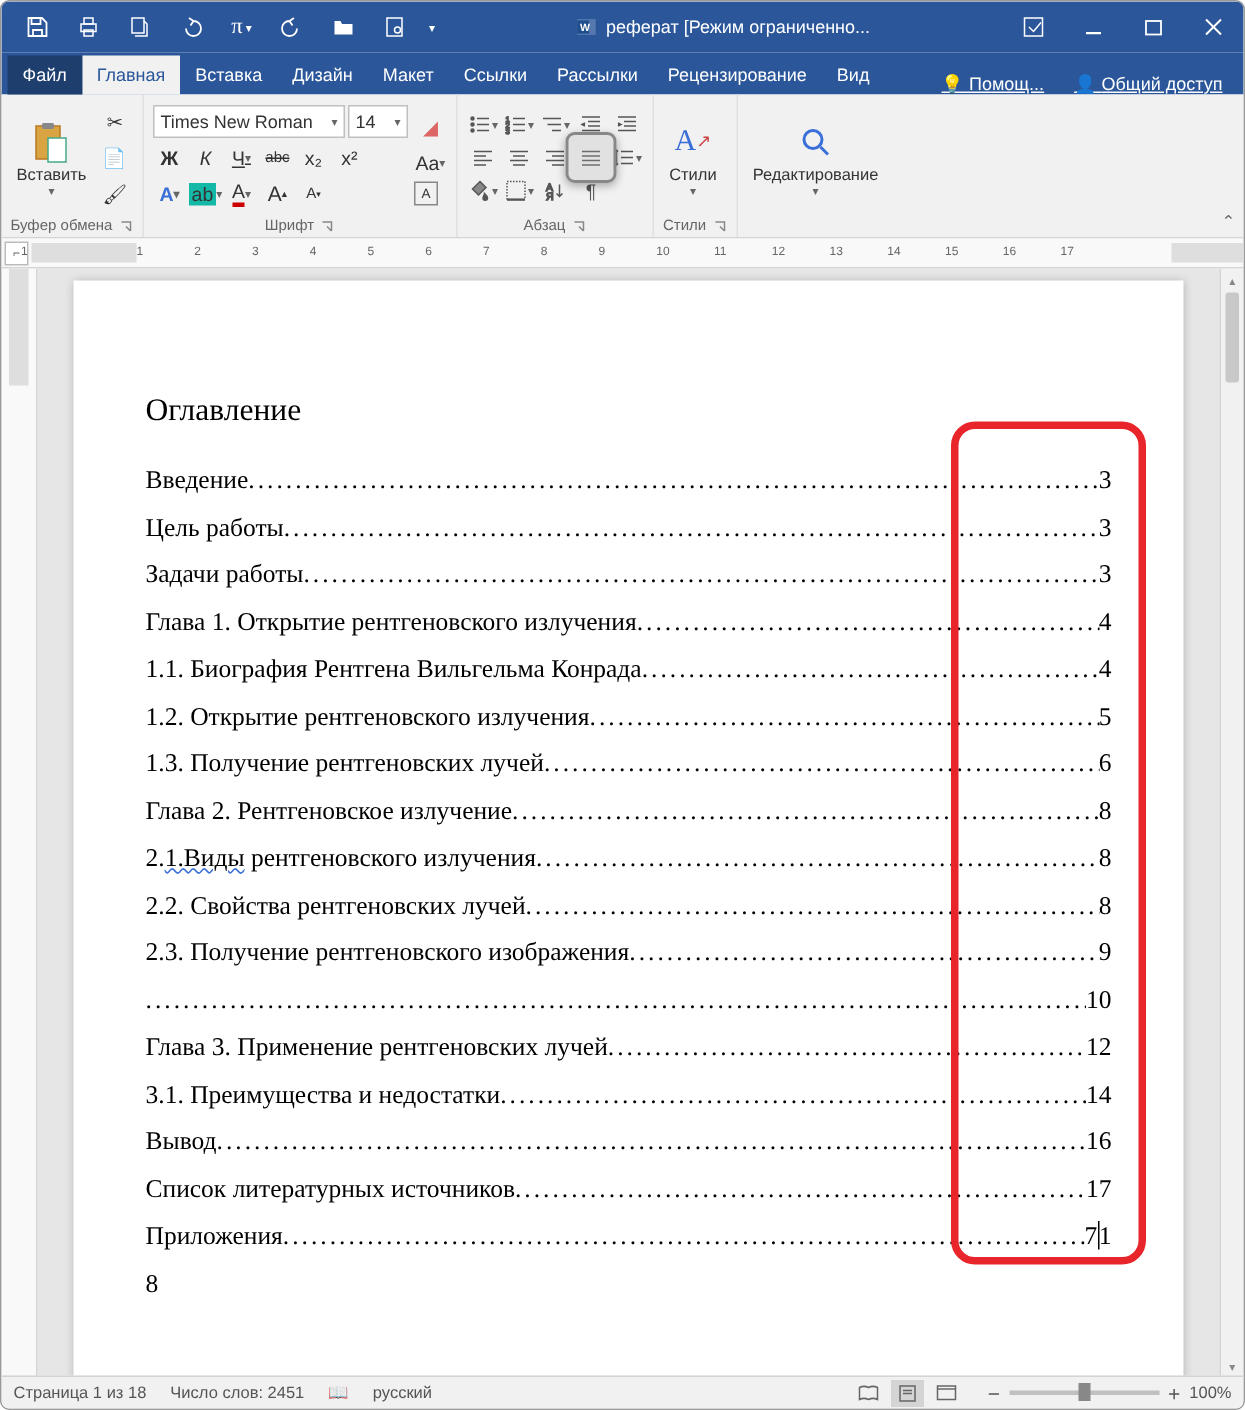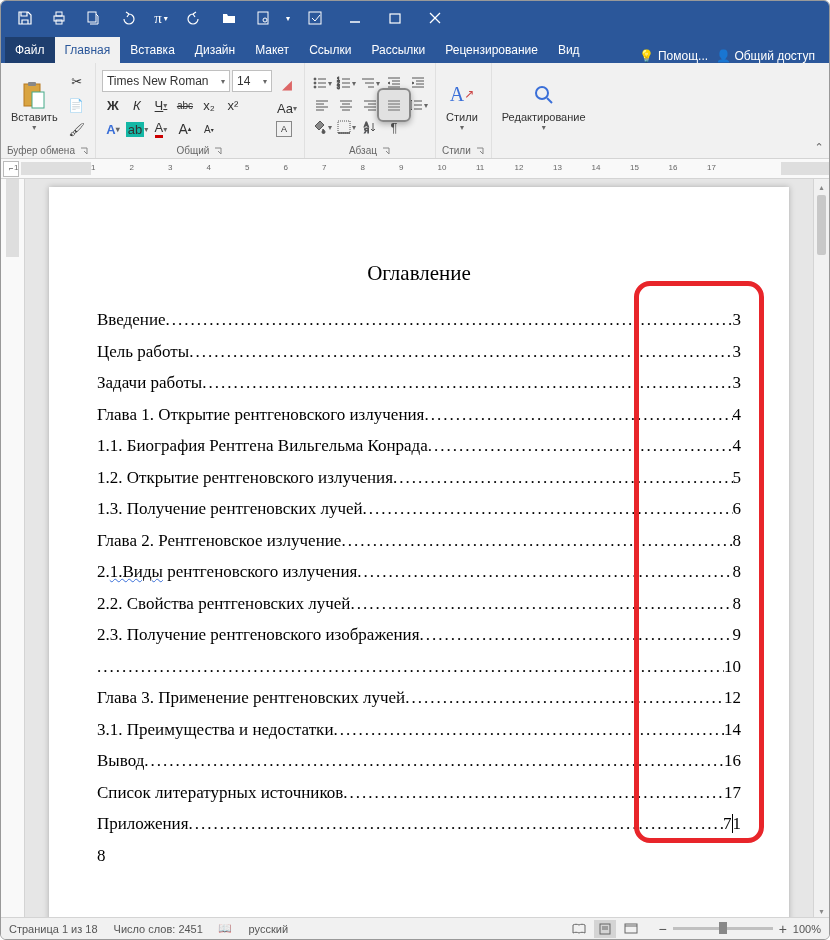--- a/index.html
+++ b/index.html
@@ -15,21 +15,21 @@
   .win-btns { display: flex; }
   .win-btn { width: 40px; height: 34px; display: flex; align-items: center; justify-content: center; color: #fff; }
   .win-btn svg { stroke: #fff; fill: none; }
 
   
   .ribbon-tabs { background: #2b579a; height: 28px; display: flex; align-items: flex-end; color: #fff; padding: 0 4px; }
   .ribbon-tab { padding: 6px 10px; font-size: 12px; cursor: pointer; }
   .ribbon-tab.active { background: #f1f1f1; color: #2b579a; }
   .ribbon-tab.file { background: #1e3e6e; text-align: center; }
   .ribbon-spacer { flex: 1; }
-  .ribbon-right { display: flex; gap: 8px; padding-right: 10px; align-items: center; }
+  .ribbon-right { display: flex; gap: 20px; padding-right: 10px; align-items: center; text-decoration: underline; }
   .ribbon-right span { font-size: 12px; }
 
   
   .ribbon { background: #f1f1f1; height: 96px; border-bottom: 1px solid #d4d4d4; display: flex; }
   .group { border-right: 1px solid #e0e0e0; padding: 3px 6px 2px 6px; display: flex; flex-direction: column; }
   .group-body { flex: 1; display: flex; align-items: center; }
   .group-label { font-size: 10px; color: #666; text-align: center; display: flex; justify-content: center; align-items: center; gap: 4px; padding-top: 1px; }
   .launcher { width: 10px; height: 10px; }
   
   .big-btn { display: flex; flex-direction: column; align-items: center; justify-content: center; padding: 2px 4px; font-size: 11px; color: #333; }
@@ -56,21 +56,21 @@
   .ruler-h { height: 20px; background: #f9f9f9; border-bottom: 1px solid #d4d4d4; position: relative; font-size: 8px; color: #666; }
   .ruler-h .shade { position: absolute; background: #dedede; top: 3px; bottom: 3px; }
   .ruler-tick { position: absolute; top: 4px; }
 
   
   .doc-area { background: #e6e6e6; height: 740px; position: relative; overflow: hidden; display: flex; }
   .ruler-v { width: 24px; background: #f9f9f9; border-right: 1px solid #d4d4d4; position: relative; }
   .ruler-v .shade { position: absolute; background: #dedede; left: 5px; right: 5px; }
   .doc-scroll { flex: 1; overflow: hidden; position: relative; }
   .page { background: #fff; width: 740px; margin: 8px auto 0; box-shadow: 0 0 6px rgba(0,0,0,.25); padding: 74px 48px 20px 48px; min-height: 900px; font-family: 'Times New Roman', serif; color: #000; position: relative; }
-  .doc-title { font-size: 21px; text-align: center; margin-bottom: 24px; }
+  .doc-title { font-size: 21px; margin-bottom: 24px; }
   .toc-line { display: flex; align-items: baseline; font-size: 17px; margin-bottom: 11.5px; white-space: nowrap; }
   .toc-label { }
   .toc-dots { flex: 1; overflow: hidden; letter-spacing: 2px; color: #000; }
   .toc-page { }
   .wavy { text-decoration-line: underline; text-decoration-style: wavy; text-decoration-color: #3a6fd8; text-decoration-thickness: 1px; }
   .cursor-mark { border-right: 1px solid #000; padding-right: 0; }
   .orphan { font-size: 17px; }
 
   
   .red-box { position: absolute; border: 5px solid #e8252a; border-radius: 16px; pointer-events: none; }
@@ -126,20 +126,28 @@
       </div>
     <div class="qat-btn">
         <svg width="16" height="16" viewBox="0 0 16 16">
           <rect x="3" y="2" width="10" height="12"></rect>
           <circle cx="10" cy="10" r="2"></circle>
         </svg>
       </div>
     <div class="qat-btn down-caret">
         <span class="caret" style="color:#fff">▾</span>
       </div>
+  </div>
+  <div class="title-center">
+    <svg width="14" height="14" viewBox="0 0 16 16">
+        <rect x="1" y="2" width="14" height="12" fill="#fff" opacity=".2"></rect>
+        <rect x="1" y="3" width="9" height="10" fill="#1e4e8c"></rect>
+        <text x="3" y="11" fill="#fff" font-size="8" font-weight="bold">W</text>
+      </svg>
+    <span>реферат [Режим ограниченно...</span>
   </div>
   <div class="win-btns">
     <div class="win-btn">
         <svg width="14" height="14" viewBox="0 0 14 14">
           <rect x="1" y="1" width="12" height="12"></rect>
           <path d="M4 7l3 3 5-6"></path>
         </svg>
       </div>
     <div class="win-btn">
         <svg width="12" height="12" viewBox="0 0 12 12">
@@ -247,21 +255,21 @@
       <div style="display:flex;flex-direction:column;gap:2px;margin-left:4px">
         <div class="small-btn" style="color:#d66">◢</div>
         <div class="small-btn">
             <span>Aa</span>
             <span class="caret">▾</span>
           </div>
         <div class="small-btn" style="border:1px solid #888;width:16px;height:16px;font-size:9px">A</div>
       </div>
     </div>
     <div class="group-label">
-        <span>Общий</span>
+        <span>Шрифт</span>
         <svg class="launcher" viewBox="0 0 10 10">
           <path d="M2 2h6v6M5 5l3 3" stroke="#888" fill="none"></path>
         </svg>
       </div>
   </div>
 
   <div class="group">
     <div class="group-body">
       <div class="rows">
         <div class="row">

